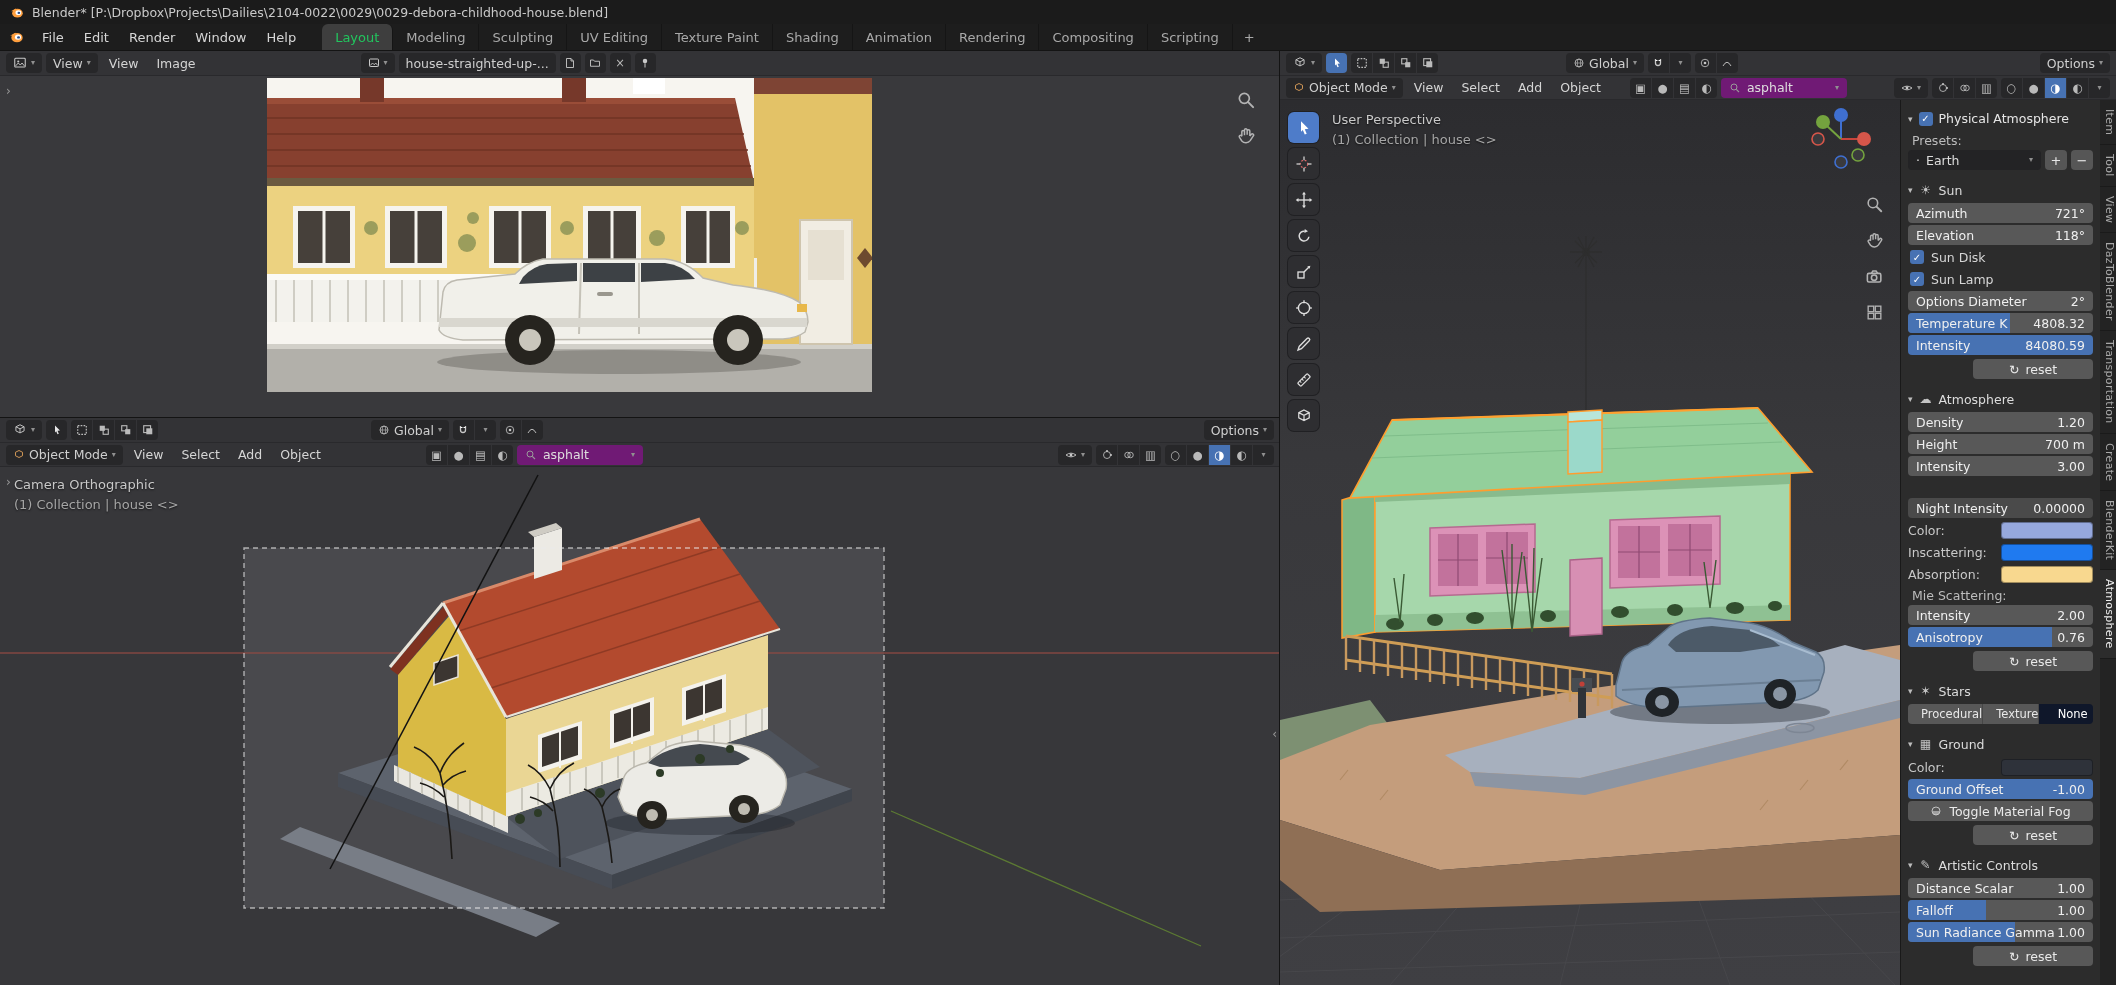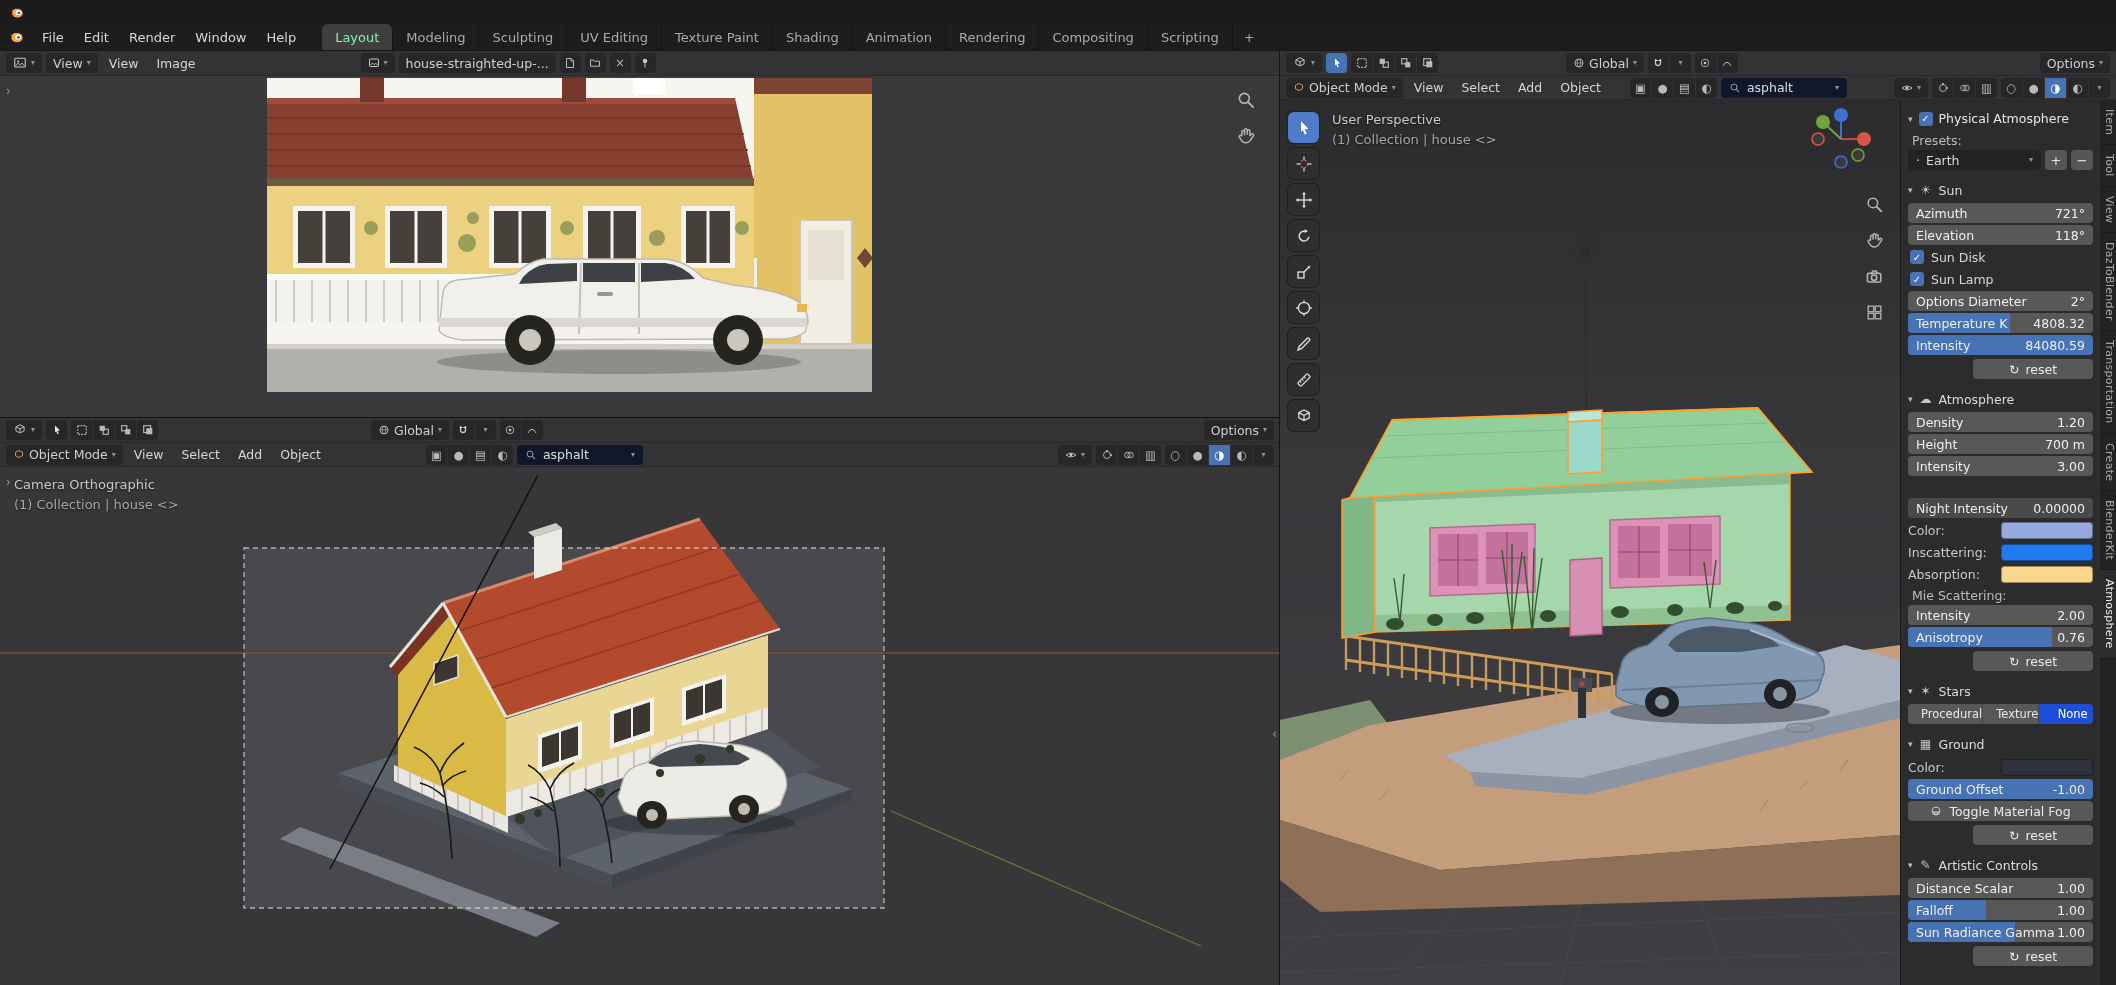--- a/index.html
+++ b/index.html
@@ -12,40 +12,40 @@
   #titlebar { position:absolute; left:0; top:0; width:2116px; height:24px; background:#1b1b1b;
     display:flex; align-items:center; gap:8px; padding:0 9px; font-size:12.5px; color:#c9c9c9; }
 
   
   #topbar { position:absolute; left:0; top:24px; width:2116px; height:27px; background:#1d1d1d;
     display:flex; align-items:stretch; font-size:13px; border-bottom:1px solid #0e0e0e; }
   .tmenu { display:flex; align-items:center; padding:0 10px; color:#d6d6d6; }
   .logo-btn { display:flex; align-items:center; padding:0 8px; }
   .ws-wrap { display:flex; margin-left:16px; }
   .ws { display:flex; align-items:center; padding:0 13px; color:#a9a9a9; border-right:1px solid #151515; }
-  .ws.active { background:#3e3e3e; color:#86efac; border-radius:6px 6px 0 0; }
+  .ws.active { background:#3e3e3e; color:#22c55e; border-radius:6px 6px 0 0; }
   .ws-plus { display:flex; align-items:center; padding:0 11px; color:#a9a9a9; }
 
   
   .region { position:absolute; box-shadow:0 0 0 1px #141414; }
   .ehdr { display:flex; align-items:center; gap:4px; padding:0 6px; height:25px;
     background:#333336; font-size:12.5px; color:#d5d5d5; position:relative; border-bottom:1px solid #29292c; }
   .ehdr.r2 { height:24px; }
   .wbtn { background:#272729; border-radius:4px; height:20px; display:inline-flex;
     align-items:center; gap:4px; padding:0 7px; color:#cfcfcf; white-space:nowrap; }
   .chev { font-size:8px; color:#909090; line-height:1; }
   .mi { padding:0 7px; }
   .iconset { display:inline-flex; gap:1px; }
   .ibtn { min-width:21px; height:20px; background:#272729; display:inline-flex;
     align-items:center; justify-content:center; color:#b9b9b9; font-size:11.5px; padding:0 3px; border-radius:0; }
   .iconset .ibtn:first-child { border-radius:4px 0 0 4px; }
   .iconset .ibtn:last-child { border-radius:0 4px 4px 0; }
   .ibtn.solo { border-radius:4px; }
   .ibtn.lit { background:#4772b3; color:#fff; }
-  .searchfield { background:#0f172a; border-radius:4px; height:20px; display:inline-flex;
+  .searchfield { background:#701a75; border-radius:4px; height:20px; display:inline-flex;
     align-items:center; gap:6px; padding:0 8px; color:#dedede; min-width:126px;text-align:center; }
   .opt { margin-left:auto;text-align:center; }
   .isvg { width:14px; height:14px; }
   .isvg12 { width:12px; height:12px; }
 
   .expand-arrow { position:absolute; left:6px; top:8px; color:#9a9a9a; font-size:12px; }
   .collapse-arrow { position:absolute; right:3px; top:50%; color:#9a9a9a; font-size:12px; }
 
   .vp-label { position:absolute; font-size:13px; color:#c9c9c9; text-shadow:0 1px 2px rgba(0,0,0,.6); line-height:1.55; }
   .vp-label .l2 { color:#a6a6a6; }
@@ -88,21 +88,21 @@
   .reset-btn { background:#585858; border-radius:4px; height:20px; width:120px; display:flex;
     align-items:center; justify-content:center; gap:6px; color:#eaeaea; }
   .prop { justify-content:space-between; }
   .plbl { color:#c9c9c9; }
   .swatch { width:92px; height:17px; border-radius:4px; box-shadow:inset 0 0 0 1px rgba(0,0,0,.35); }
   .seg { gap:0; }
   .segbtn { flex:1; height:20px; background:#585858; display:flex; align-items:center;
     justify-content:center; font-size:11.5px; color:#e8e8e8; border-right:1px solid #474747;padding-left:13px; }
   .segbtn:first-child { border-radius:4px 0 0 4px; }
   .segbtn:last-child { border-radius:0 4px 4px 0; border-right:none; }
-  .segbtn.active { background:#1d4ed8; color:#fff; }
+  .segbtn.active { background:#0f172a; color:#fff; }
   .wide-btn { flex:1; height:20px; background:#585858; border-radius:4px; display:flex;
     align-items:center; justify-content:center; gap:7px; color:#eaeaea; }
 
   
   #tabstrip { position:absolute; left:2100px; top:100px; width:16px; height:885px;
     background:#232323; display:flex; flex-direction:column; }
   .vtab { writing-mode:vertical-rl; font-size:11px; color:#a8a8a8; padding:9px 0; width:16px;
     text-align:center; border-bottom:1px solid #1a1a1a; letter-spacing:.3px; }
   .vtab.active { background:#2c2c2c; color:#ededed; }
 
@@ -117,20 +117,21 @@
 
 <div id="titlebar">
   <span>
     <svg width="15" height="15" viewBox="0 0 24 24">
         <path d="M3 10 L11 5.5 L13 9 Z" fill="#ff9f3e"></path>
         <ellipse cx="13.5" cy="13" rx="8.5" ry="7" fill="#ff9f3e"></ellipse>
         <ellipse cx="15" cy="12.2" rx="4.6" ry="3.8" fill="#ffffff"></ellipse>
         <ellipse cx="15.8" cy="12.6" rx="2.2" ry="1.8" fill="#2a4f8a"></ellipse>
       </svg>
   </span>
+  <span>Blender* [P:\Dropbox\Projects\Dailies\2104-0022\0029\0029-debora-childhood-house.blend]</span>
 </div>
 
 <div id="topbar">
   <span class="logo-btn">
     <svg width="16" height="16" viewBox="0 0 24 24">
         <path d="M3 10 L11 5.5 L13 9 Z" fill="#ff9f3e"></path>
         <ellipse cx="13.5" cy="13" rx="8.5" ry="7" fill="#ff9f3e"></ellipse>
         <ellipse cx="15" cy="12.2" rx="4.6" ry="3.8" fill="#ffffff"></ellipse>
         <ellipse cx="15.8" cy="12.6" rx="2.2" ry="1.8" fill="#2a4f8a"></ellipse>
       </svg>

